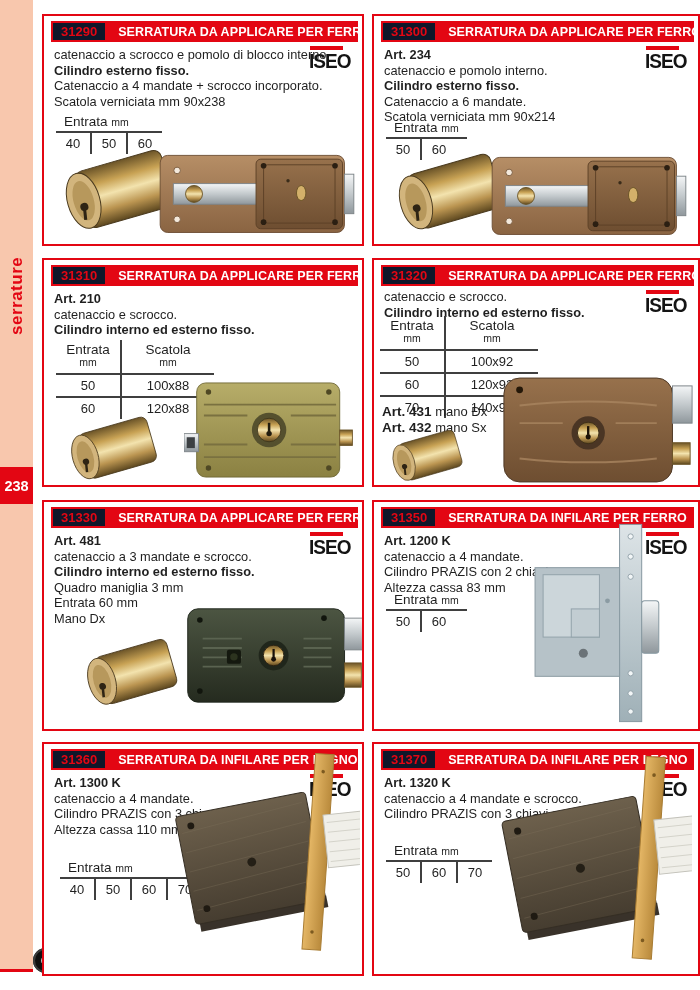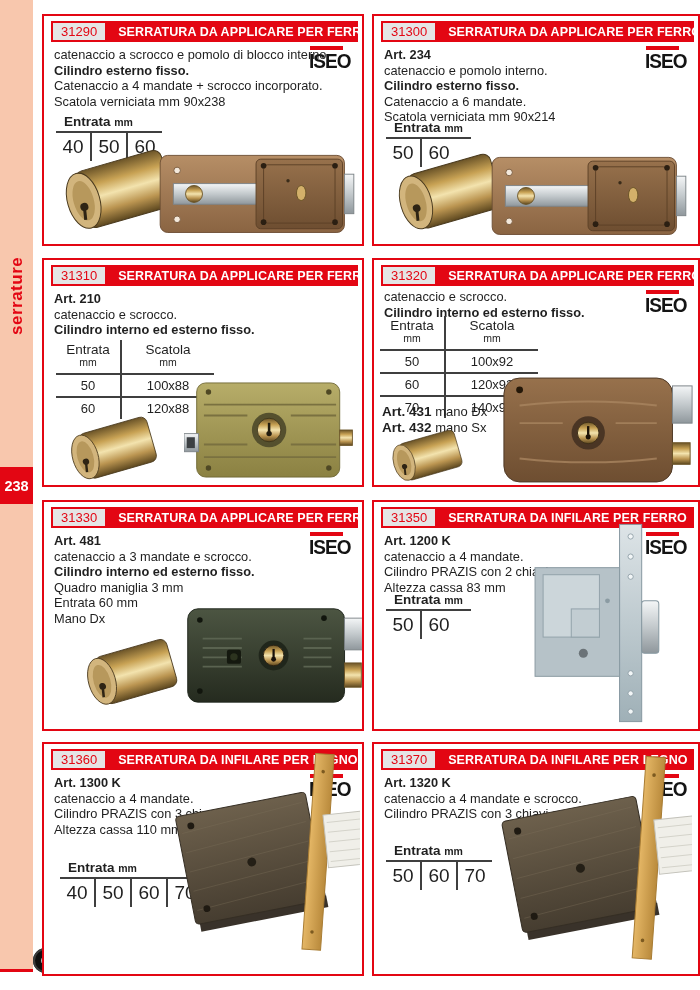--- a/index.html
+++ b/index.html
@@ -36,43 +36,43 @@
   .cell1{left:372px;top:14px;width:324px;height:228px}
   .cell2{left:42px;top:258px;width:318px;height:225px}
   .cell3{left:372px;top:258px;width:324px;height:225px}
   .cell4{left:42px;top:500px;width:318px;height:227px}
   .cell5{left:372px;top:500px;width:324px;height:227px}
   .cell6{left:42px;top:742px;width:318px;height:230px}
   .cell7{left:372px;top:742px;width:324px;height:230px}
 
   .chead{display:flex;margin:5px 4px 0 7px;height:21px;}
   .code{
-    border:2px solid var(--red);color:var(--red);background:#e5e5e5;
-    font-weight:normal;font-size:13px;padding:0 8px;display:flex;align-items:center;
+    border:2px solid var(--red);color:var(--red);background:#0f172a;
+    font-weight:bold;font-size:13px;padding:0 8px;display:flex;align-items:center;
   }
   .ctitle{
     flex:1;background:var(--red);color:#fff;font-weight:bold;font-size:12.5px;
     display:flex;align-items:center;padding-left:11px;letter-spacing:0.1px;white-space:nowrap;overflow:hidden;
   }
   .body{position:absolute;left:10px;top:31px;right:2px;}
   .sline{font-size:12.8px;line-height:15.5px;white-space:nowrap;}
   .sline.b{font-weight:bold;}
   .cell3 .body{top:29px;}
 
   
   .iseo{position:absolute;right:9px;top:30px;line-height:1;}
   .iseo-bar{display:block;width:33px;height:4px;background:var(--red);margin:0 0 1px 1px;}
   .iseo-text{display:inline-block;font-weight:bold;font-size:20px;letter-spacing:-1px;color:#141414;transform:scaleX(.95);transform-origin:left;}
 
   
   .etable{position:absolute;display:inline-block;}
-  .elabel{display:block;border-bottom:2px solid var(--rule);padding:0 8px 2px 8px;font-size:13.5px;white-space:nowrap;font-weight:bold;}
+  .elabel{display:block;border-bottom:2px solid var(--rule);padding:0 8px 2px 8px;font-size:13.5px;white-space:nowrap;}
   .eunit{font-size:10.5px;}
   .evals{display:flex;}
-  .ecell{font-size:19px;padding:3px 0;min-width:34px;text-align:center;border-left:2px solid var(--rule);}
+  .ecell{font-size:13px;padding:3px 0;min-width:34px;text-align:center;border-left:2px solid var(--rule);}
   .ecell:first-child{border-left:0;}
   .cell0 .etable{left:12px;top:98px}
   .cell1 .etable{left:12px;top:104px}
   .cell5 .etable{left:12px;top:90px}
   .cell6 .etable{left:16px;top:116px}
   .cell7 .etable{left:12px;top:99px}
 
   
   .ttable{position:absolute;}
   .cell2 .ttable{left:12px;top:80px}

